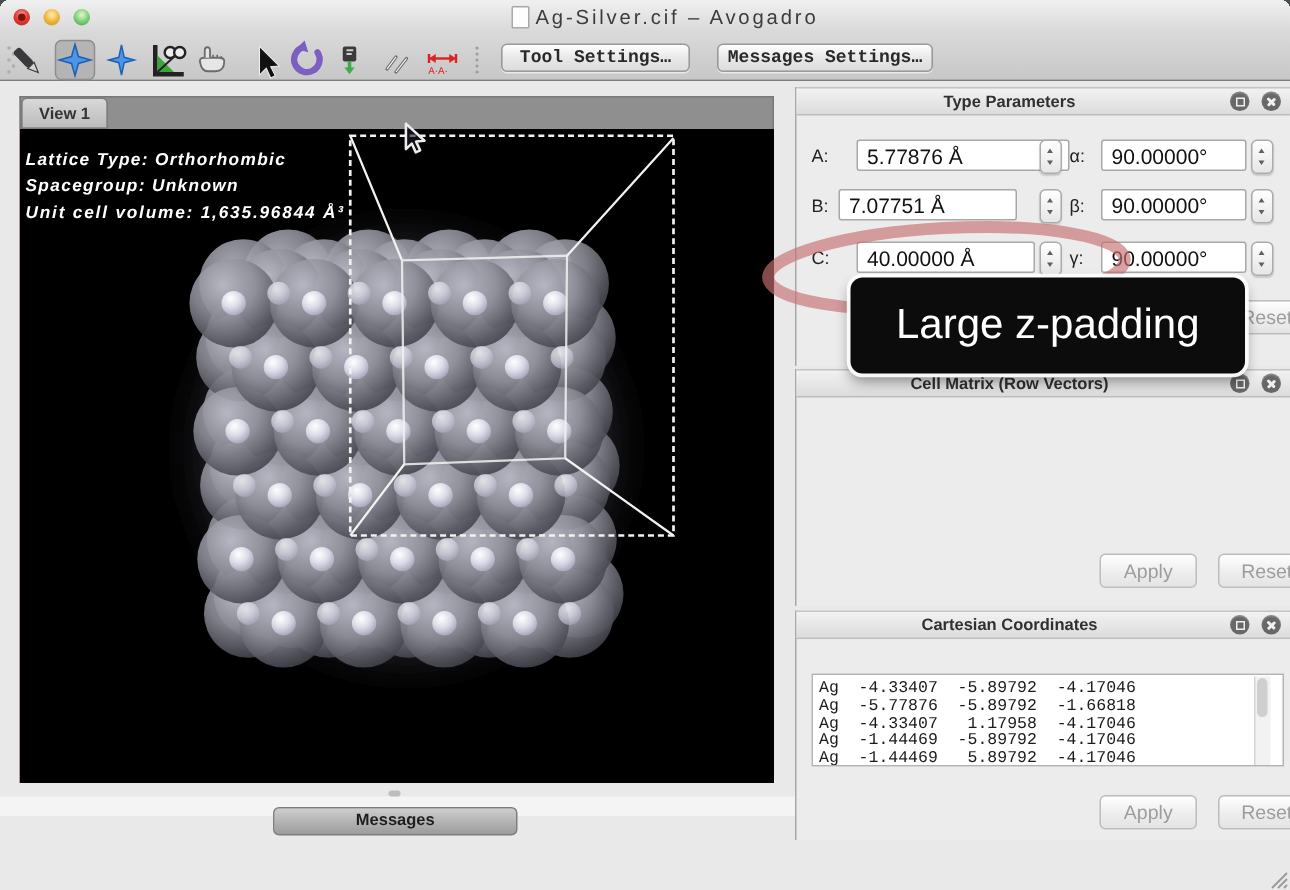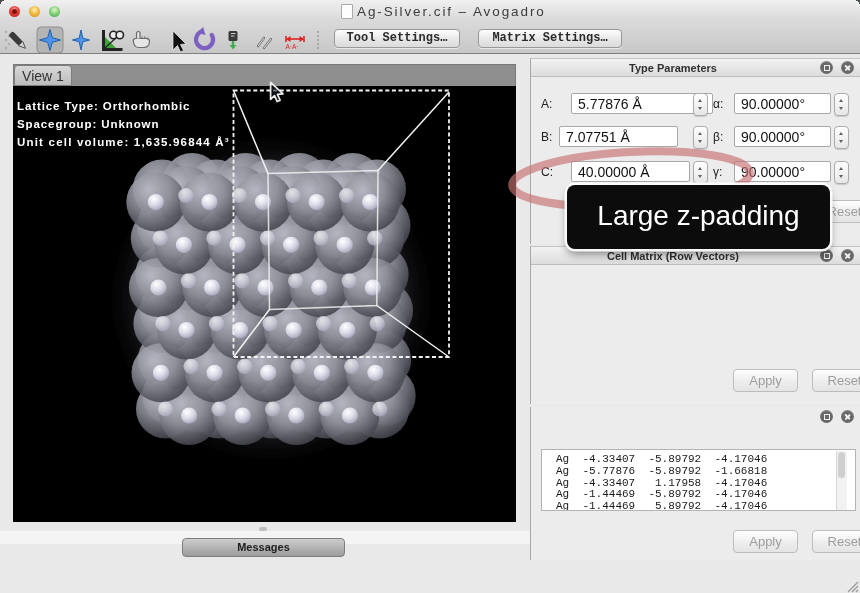--- a/index.html
+++ b/index.html
@@ -22,22 +22,22 @@
   
   .tbbtn{top:29px;height:17px;border:1px solid #999;border-radius:4px;
     background:linear-gradient(#fefefe,#e9e9e9 48%,#dcdcdc);
     font-size:12px;font-weight:700;color:#2a2a2a;text-align:center;line-height:17px;
     box-shadow:0 1px 0 rgba(255,255,255,.6);font-family:Liberation Mono, monospace;}
   
   #tabbar{left:13px;top:64px;width:503px;height:22px;background:#8f8f8f;
      border:1px solid #787878;border-bottom:none;box-sizing:border-box;}
   #tab1{left:0px;top:0px;width:58px;height:21px;
      background:linear-gradient(#d8d8d8,#bcbcbc);border:1px solid #7d7d7d;border-radius:4px 4px 0 0;
-     font-size:14px;font-weight:400;color:#333;text-align:center;line-height:20px;box-sizing:border-box;}
-  #viewport{left:13px;top:86px;width:503px;height:436px;background:#f9a8d4;}
+     font-size:11px;font-weight:700;color:#333;text-align:center;line-height:20px;box-sizing:border-box;}
+  #viewport{left:13px;top:86px;width:503px;height:436px;background:#f9a8d4;font-style:italic;}
   
   .panel{left:530px;width:330px;background:#ececec;border-left:1px solid #a8a8a8;}
   .ptitle{left:0;top:0;width:100%;height:19px;box-sizing:border-box;padding-right:46px;
      background:linear-gradient(#f2f2f2,#dcdcdc);
      border-top:1px solid #c4c4c4;border-bottom:1px solid #bdbdbd;
      font-size:11px;font-weight:700;color:#303030;text-align:center;line-height:19px;}
   .pbtn{top:3px;width:13px;height:13px;border-radius:50%;background:#686868;box-shadow:inset 0 1px 1px rgba(255,255,255,.25);}
   .pbtn.flt:before{content:"";position:absolute;left:3.5px;top:3.5px;width:4.5px;height:4.5px;border:1.2px solid #f0f0f0;}
   .pbtn.cls:before,.pbtn.cls:after{content:"";position:absolute;left:2.8px;top:5.8px;width:7.4px;height:1.6px;background:#f0f0f0;border-radius:1px;}
   .pbtn.cls:before{transform:rotate(45deg);} .pbtn.cls:after{transform:rotate(-45deg);}
@@ -148,21 +148,21 @@
     <g fill="#9b9b9b">
         <circle cx="318" cy="8" r="1"></circle>
         <circle cx="318" cy="12" r="1"></circle>
         <circle cx="318" cy="16" r="1"></circle>
         <circle cx="318" cy="20" r="1"></circle>
         <circle cx="318" cy="24" r="1"></circle>
       </g>
   </g>
 </svg>
 <div class="tbbtn abs" style="left:334px;width:124px;">Tool Settings…</div>
-<div class="tbbtn abs" style="left:478px;width:142px;">Matrix Settings…</div>
+<div class="tbbtn abs" style="left:478px;width:142px;">Messages Settings…</div>
 
 <div id="tabbar" class="abs">
     <div id="tab1" class="abs">View 1</div>
   </div>
 <div id="viewport" class="abs">
 <svg width="503" height="436" viewBox="0 0 503 436">
   <defs>
     <radialGradient id="gb" cx="38%" cy="30%" r="75%">
       <stop offset="0%" stop-color="#bcbcc8"></stop>
       <stop offset="48%" stop-color="#8f8f9a"></stop>
@@ -385,23 +385,24 @@
 
 <div class="panel abs" style="top:246px;height:158px;">
   <div class="ptitle abs">Cell Matrix (Row Vectors)</div>
   <div class="pbtn flt abs" style="left:289px;"></div>
   <div class="pbtn cls abs" style="left:310px;"></div>
   <div class="qbtn abs" style="left:166px;top:123px;">Apply</div>
   <div class="qbtn abs" style="left:245px;top:123px;">Reset</div>
 </div>
 
 <div class="panel abs" style="top:407px;height:153px;">
+  <div class="ptitle abs">Cartesian Coordinates</div>
   <div class="pbtn flt abs" style="left:289px;"></div>
   <div class="pbtn cls abs" style="left:310px;"></div>
-  <div class="tarea abs" style="left:10px;top:42px;width:315px;height:62px;padding:4px 0 0 14px;overflow:hidden;">
+  <div class="tarea abs" style="left:10px;top:42px;width:315px;height:62px;padding:4px 0 0 4px;overflow:hidden;">
 <pre style="line-height:11.8px;">Ag  -4.33407  -5.89792  -4.17046
 Ag  -5.77876  -5.89792  -1.66818
 Ag  -4.33407   1.17958  -4.17046
 Ag  -1.44469  -5.89792  -4.17046
 Ag  -1.44469   5.89792  -4.17046</pre>
     <div class="abs" style="left:294px;top:1px;width:10px;height:60px;background:#f2f2f2;border-left:1px solid #d5d5d5;"></div>
     <div class="abs" style="left:295.5px;top:2px;width:7px;height:26px;background:#cfcfcf;border-radius:4px;"></div>
   </div>
   <div class="qbtn abs" style="left:166px;top:123px;">Apply</div>
   <div class="qbtn abs" style="left:245px;top:123px;">Reset</div>

